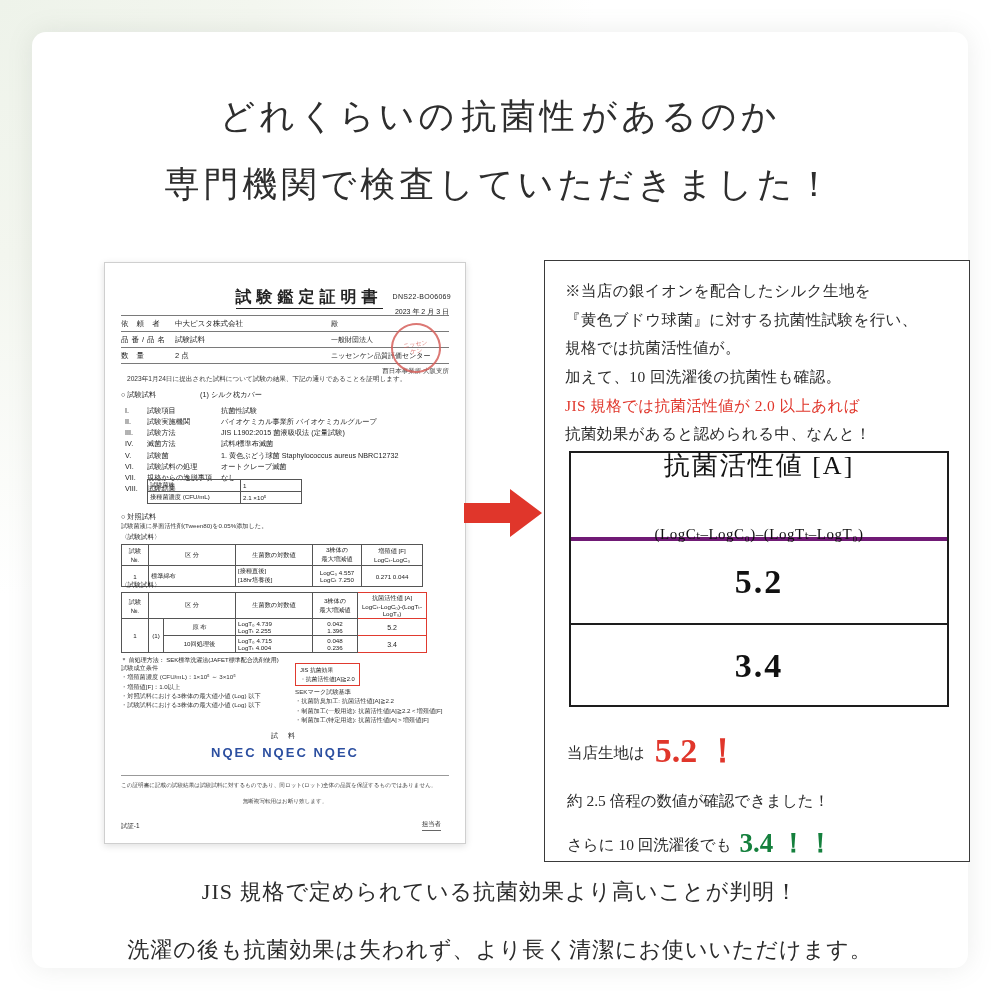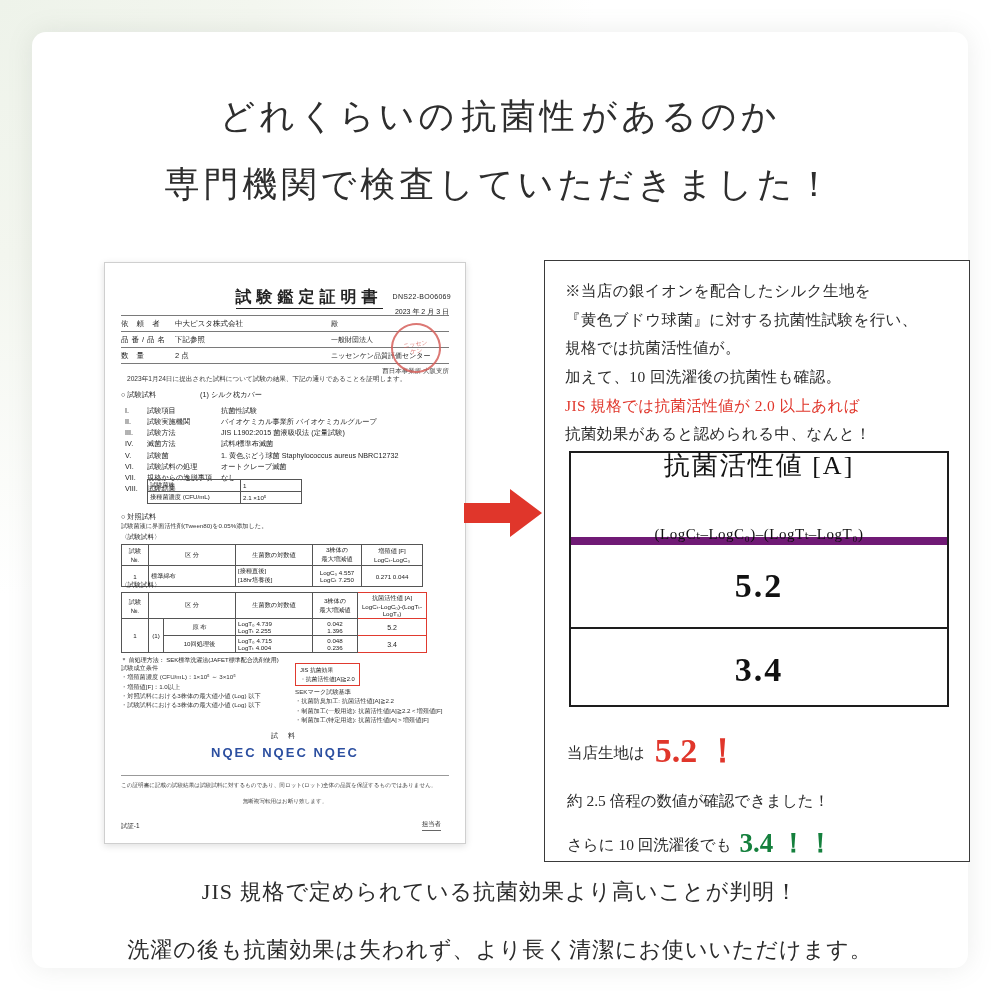--- a/index.html
+++ b/index.html
@@ -102,21 +102,21 @@
   .r-text{
     position:absolute;left:20px;top:16px;width:386px;
     font-size:15.5px;line-height:1.85;color:#2b2b2b;letter-spacing:0.4px;
   }
   .r-text .red{color:#e0362b;}
   .value-box{
     position:absolute;left:24px;top:190px;width:376px;height:252px;
     border:2px solid #1d1d1d;background:#fff;
   }
   .vb-head{
-    height:84px;border-bottom:8px solid #701a75;
+    height:84px;border-bottom:4px solid #701a75;
     display:flex;flex-direction:column;align-items:center;justify-content:center;gap:36px;
   }
   .vb-head .t1{font-size:26px;letter-spacing:2px;color:#111;}
   .vb-head .t2{font-size:15px;margin-top:6px;color:#111;letter-spacing:0.5px;}
   .vb-cell{
     height:82px;display:flex;align-items:center;justify-content:center;
     font-size:34px;font-weight:bold;color:#111;letter-spacing:2px;
   }
   .vb-cell.divider{border-bottom:2px solid #1d1d1d;}
   .r-bottom{
@@ -170,21 +170,21 @@
       <div class="c-docno">DNS22-BO06069</div>
 
       <div class="c-rows">
         <div class="c-row">
           <div class="lb">依 頼 者</div>
           <div class="vl">中大ピスタ株式会社</div>
           <div class="rg">殿</div>
         </div>
         <div class="c-row">
           <div class="lb">品番/品名</div>
-          <div class="vl">下記参照</div>
+          <div class="vl">試験試料</div>
           <div class="rg">一般財団法人</div>
         </div>
         <div class="c-row">
           <div class="lb">数 量</div>
           <div class="vl">2 点</div>
           <div class="rg">ニッセンケン品質評価センター</div>
         </div>
       </div>
 
       <div style="position:absolute;right:16px;top:44px;font-size:7px;">2023 年 2 月 3 日</div>

